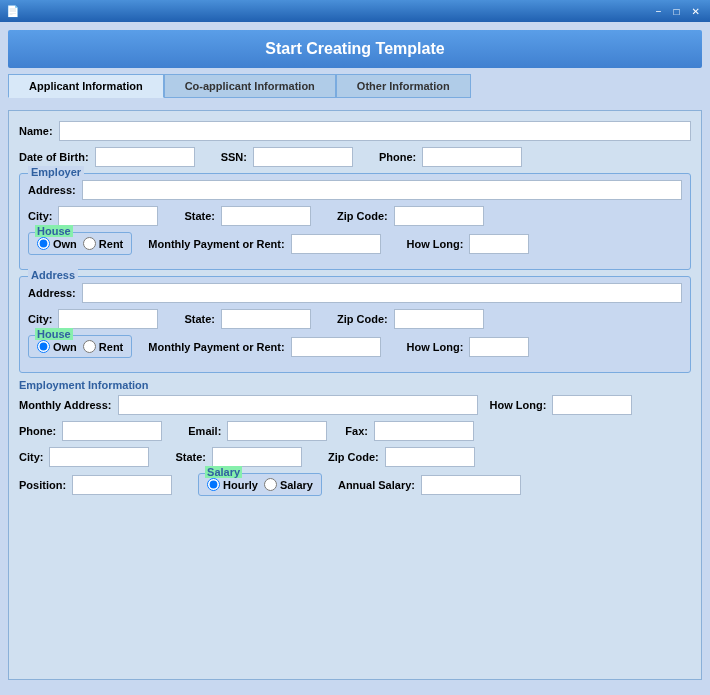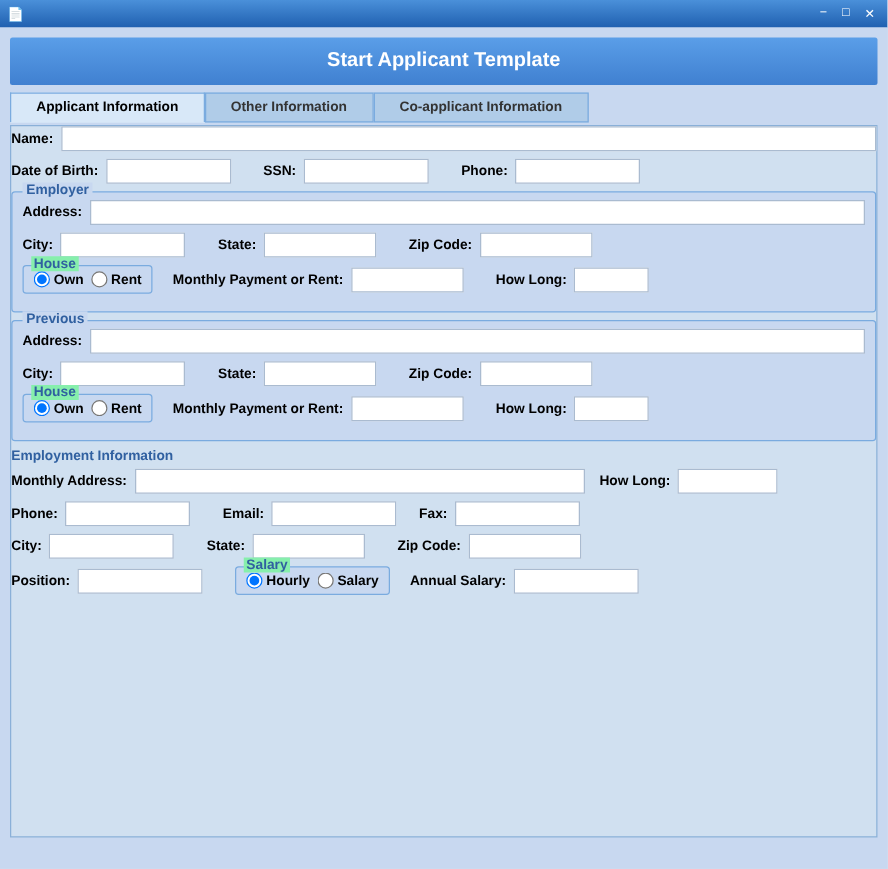--- a/index.html
+++ b/index.html
@@ -33,41 +33,42 @@
       color: white;
       text-align: center;
       font-size: 16px;
       font-weight: bold;
       padding: 10px;
       margin-bottom: 6px;
       border-radius: 2px;
     }
     .tabs {
       display: flex;
-      margin-bottom: 2px;
+      margin-bottom: 12px;
       text-align: right;
     }
     .tab {
       padding: 5px 20px;
       font-size: 11px;
       font-weight: bold;
       cursor: pointer;
       border: 1px solid #7aabdf;
       background: #a8c8e8;
       color: #333;
     }
     .tab.active {
       background: #d8e8f8;
       border-bottom: 1px solid #d8e8f8;
       color: #000;
     }
     .tab:not(.active) { background: #b0cce8; }
     .form-area {
       background: #d0e0f0;
       border: 1px solid #8ab0d8;
+      padding: 10px;
       min-height: 570px;
     }
     .form-row {
       display: flex;
       align-items: center;
       margin-bottom: 6px;
       gap: 6px;
     }
     label {
       font-weight: bold;
@@ -138,31 +139,31 @@
   </div>
   <div class="title-bar-controls">
     <span>−</span>
     <span>□</span>
     <span>✕</span>
   </div>
 </div>
 
 <div class="main-container">
 
-  <div class="header-box">Start Applicant Template</div>
+  <div class="header-box">Start Creating Template</div>
 
   <div class="tabs">
     <div class="tab active">
       <span>Applicant Information</span>
     </div>
     <div class="tab">
+      <span>Co-applicant Information</span>
+    </div>
+    <div class="tab">
       <span>Other Information</span>
-    </div>
-    <div class="tab">
-      <span>Co-applicant Information</span>
     </div>
   </div>
 
   <div class="form-area">
 
     <div class="form-row">
       <label>Name:</label>
       <input type="text" class="input-full" style="width: 520px;">
     </div>
 
@@ -205,21 +206,21 @@
           </div>
         </div>
         <label style="margin-left:10px;">Monthly Payment or Rent:</label>
         <input type="text" style="width: 90px;">
         <label style="margin-left:20px;">How Long:</label>
         <input type="text" style="width: 60px;">
       </div>
     </div>
 
     <div class="section-box">
-      <span class="section-label">Previous</span>
+      <span class="section-label">Address</span>
 
       <div class="form-row">
         <label>Address:</label>
         <input type="text" style="flex: 1 1 0%;">
       </div>
 
       <div class="form-row">
         <label>City:</label>
         <input type="text" style="width: 100px;">
         <label style="margin-left:20px;">State:</label>

